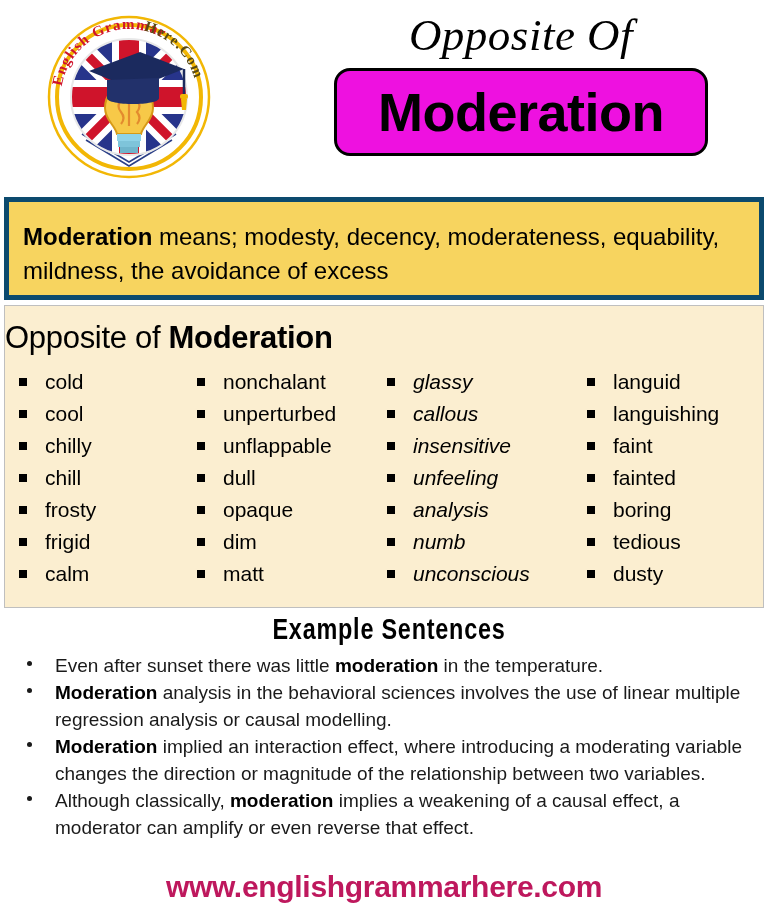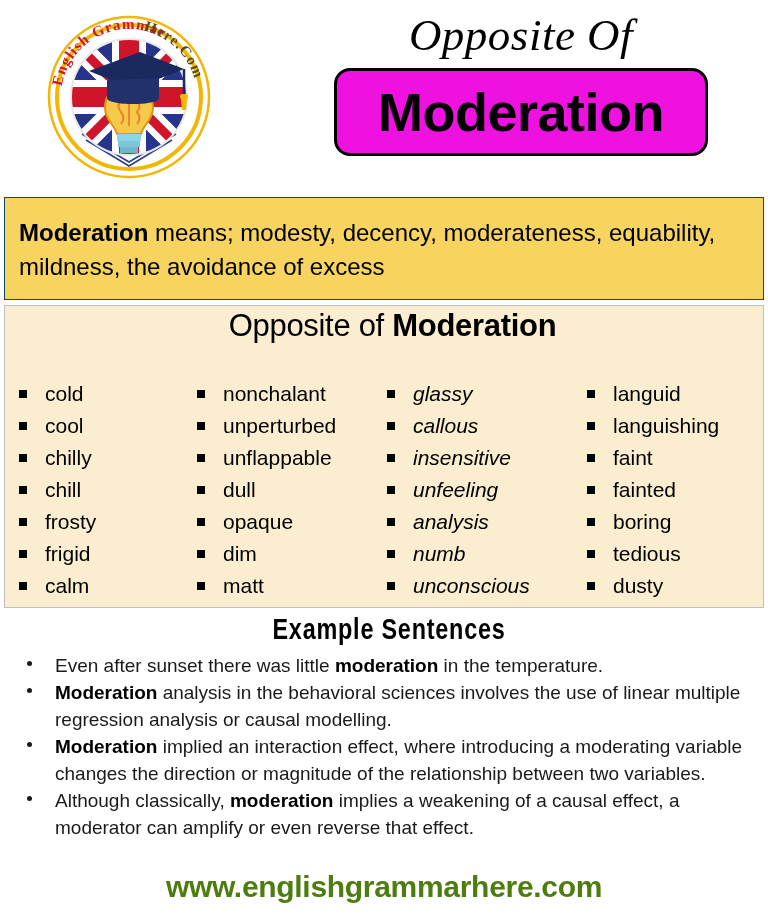--- a/index.html
+++ b/index.html
@@ -68,21 +68,21 @@
   }
 
   
   #definition-box {
     position: absolute;
     left: 4px; top: 197px;
     width: 760px;
     height: 103px;
     box-sizing: border-box;
     background: #f7d45f;
-    border: 1px solid #0c4a6e;
+    border: 5px solid #0c4a6e;
     padding: 18px 14px 0 14px;
   }
   #definition-text {
     font-family: "Liberation Sans", sans-serif;
     font-size: 24px;
     line-height: 34px;
     color: #000;
   }
   #definition-text b { font-weight: bold; }
 
@@ -90,38 +90,36 @@
   #wordlist-box {
     position: absolute;
     left: 4px; top: 305px;
     width: 760px;
     height: 303px;
     box-sizing: border-box;
     background: #fbeed0;
     border: 1px solid #bfbfbf;
   }
   #wordlist-heading {
-    text-align: center;
     font-size: 31px;
     line-height: 40px;
+    padding-top: 12px;
     font-weight: normal;
     letter-spacing: -0.3px;
-    margin-left: 17px;
   }
   #wordlist-heading b { font-weight: bold; }
 
   #columns {
     position: absolute;
     left: 0; top: 60px;
     width: 760px;
     display: flex;
   }
   .col {
     box-sizing: border-box;
-    margin-top: 12px;
   }
   .col.c1 { width: 182px; padding-left: 14px; }
   .col.c2 { width: 190px; padding-left: 10px; }
   .col.c3 { width: 200px; padding-left: 10px; font-style: italic; }
   .col.c4 { width: 188px; padding-left: 10px; }
 
   .word-row {
     display: flex;
     align-items: baseline;
     height: 32px;
@@ -186,21 +184,21 @@
     position: absolute;
     left: 0;
     top: 868px;
     width: 768px;
     text-align: center;
     font-family: "Liberation Sans", sans-serif;
     font-weight: bold;
     font-size: 30px;
     line-height: 38px;
     letter-spacing: -0.3px;
-    color: #4d7c0f;
+    color: #be185d;
   }
 </style>
 </head>
 <body>
 
 <div id="header">
 
   <div id="logo-wrap">
     <svg id="logo-svg" width="184" height="170" viewBox="0 0 184 170">
       <defs>

